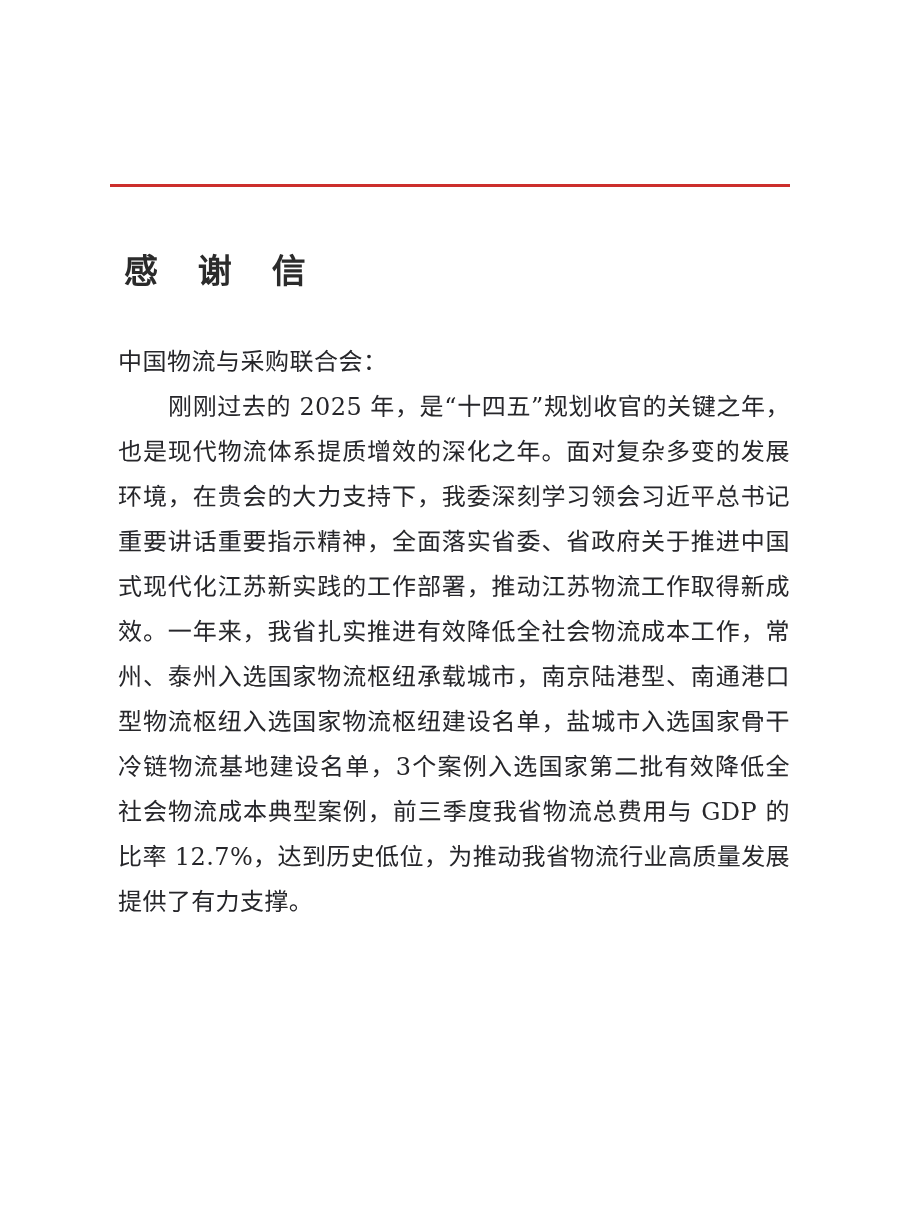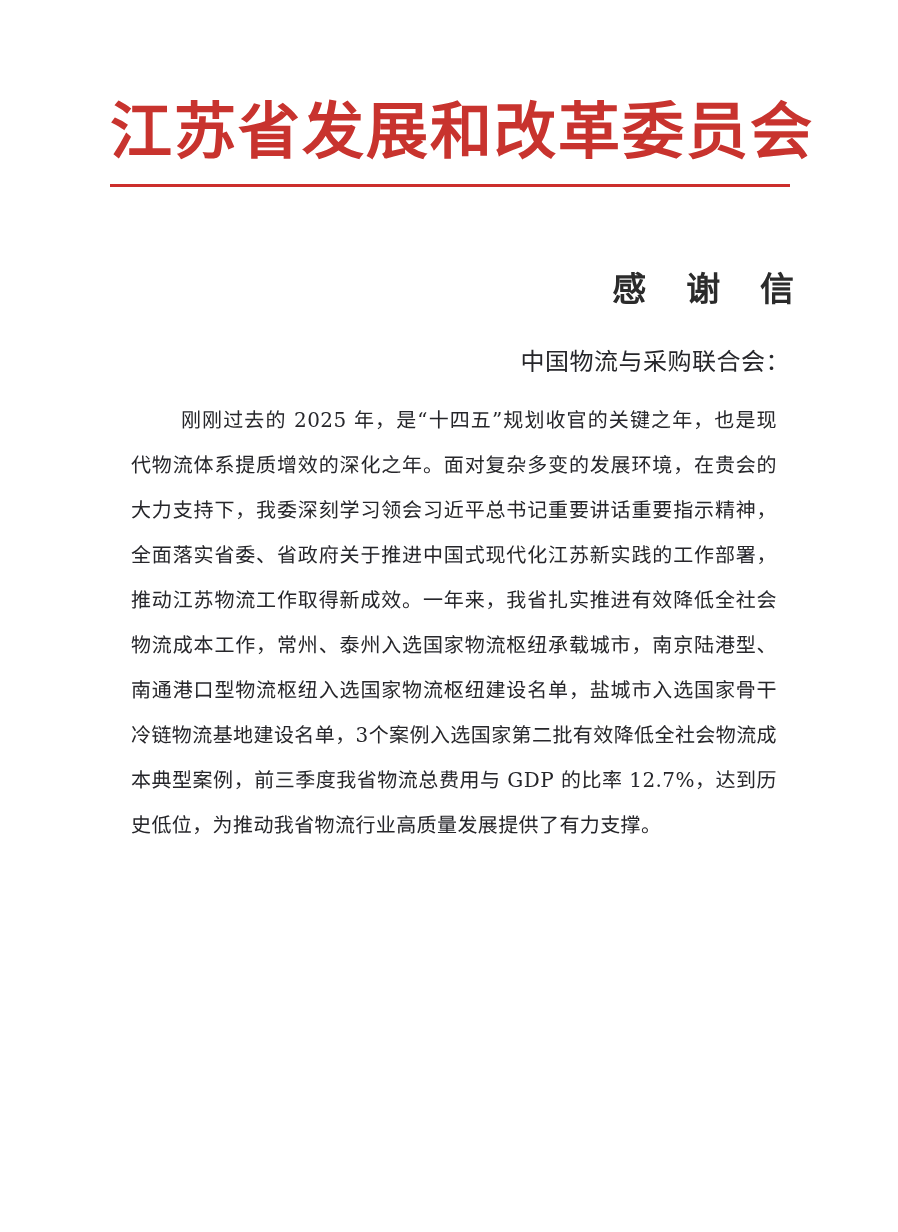--- a/index.html
+++ b/index.html
@@ -47,67 +47,63 @@
     height: 3px;
     background: #cc2f2c;
   }
 
   
   .doc-title {
     position: absolute;
     top: 248px;
     left: 110px;
     width: 680px;
-    text-align: right;
+    text-align: left;
     font-family: "DejaVu Sans", "Liberation Sans", sans-serif;
     font-size: 34px;
     line-height: 46px;
     font-weight: 700;
     color: #2b2b2b;
     letter-spacing: 14px;
     text-indent: 14px;
-    margin: 18px;
+    margin: 0;
   }
 
   
   .body-block {
     position: absolute;
     top: 340px;
     left: 118px;
     width: 672px;
   }
   .salutation {
     font-family: "DejaVu Serif", "Liberation Serif", serif;
     font-size: 24px;
     line-height: 45px;
     color: #26262a;
     margin: 0;
     letter-spacing: 0.5px;
-    text-align: right;
   }
   .para {
     font-family: "DejaVu Serif", "Liberation Serif", serif;
-    font-size: 20px;
+    font-size: 24px;
     line-height: 45px;
     color: #26262a;
-    margin: 13px;
+    margin: 0;
     text-align: justify;
     text-justify: inter-character;
     text-indent: 50px;
     letter-spacing: 0.4px;
   }
 </style>
 </head>
 <body>
 
 <div class="page">
 
-  <div class="letterhead">
-    <h1 class="letterhead-title">江苏省发展和改革委员会</h1>
-  </div>
   <div class="letterhead-rule"></div>
 
   <h2 class="doc-title">感 谢 信</h2>
 
   <div class="body-block">
     <p class="salutation">中国物流与采购联合会：</p>
     <p class="para">刚刚过去的 2025 年，是“十四五”规划收官的关键之年，也是现代物流体系提质增效的深化之年。面对复杂多变的发展环境，在贵会的大力支持下，我委深刻学习领会习近平总书记重要讲话重要指示精神，全面落实省委、省政府关于推进中国式现代化江苏新实践的工作部署，推动江苏物流工作取得新成效。一年来，我省扎实推进有效降低全社会物流成本工作，常州、泰州入选国家物流枢纽承载城市，南京陆港型、南通港口型物流枢纽入选国家物流枢纽建设名单，盐城市入选国家骨干冷链物流基地建设名单，3个案例入选国家第二批有效降低全社会物流成本典型案例，前三季度我省物流总费用与 GDP 的比率 12.7%，达到历史低位，为推动我省物流行业高质量发展提供了有力支撑。</p>
   </div>
 
 </div>

